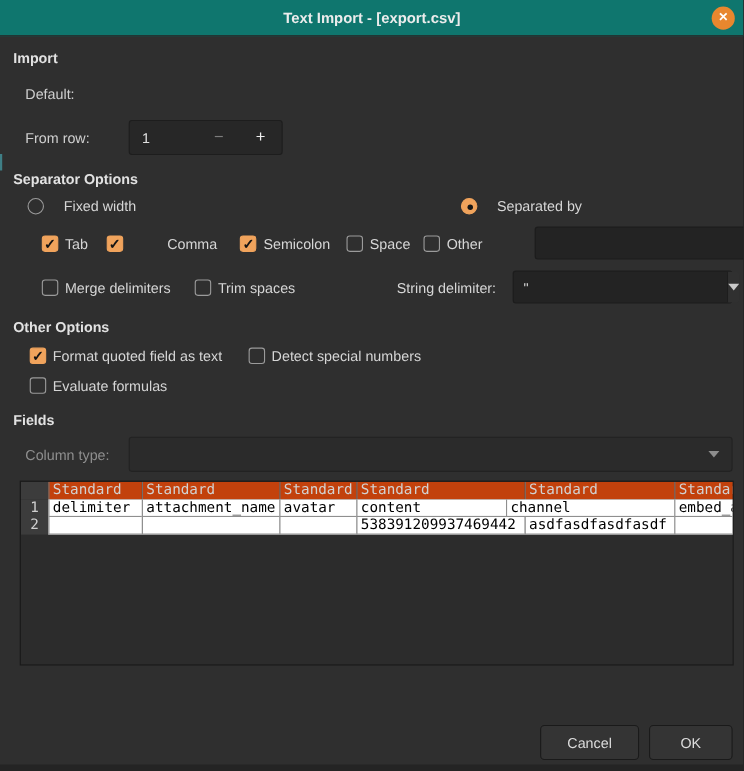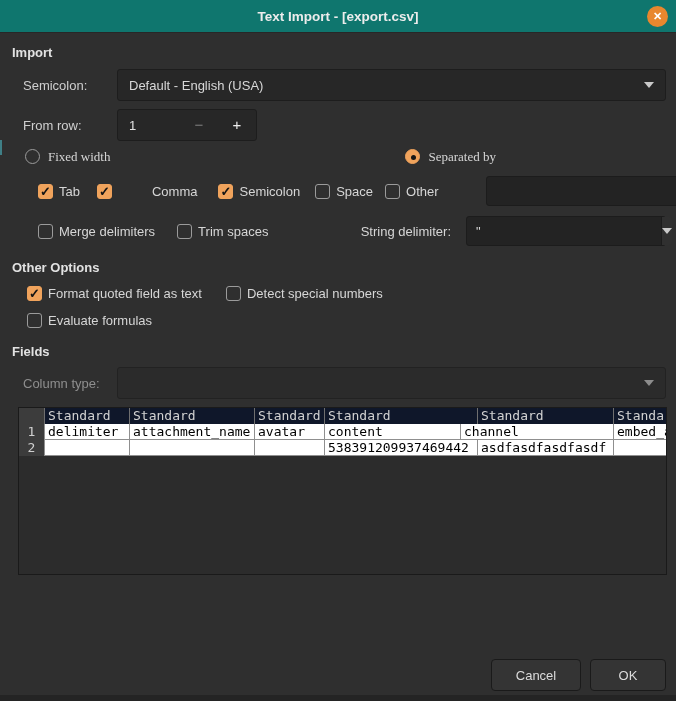--- a/index.html
+++ b/index.html
@@ -49,21 +49,21 @@
     width:140px; height:32px; background:#272727; border:1px solid #1d1d1d; border-radius:3px;
     display:flex; align-items:center;
   }
   .spin-value { flex:1; padding-left:11px; color:#e0e0e0; background:transparent; border:none;
     font-family:"Liberation Sans",sans-serif; font-size:13px; width:50px; outline:none; }
   .spin-btn { width:38px; text-align:center; font-size:15px; line-height:30px; }
   .spin-minus { color:#7d7d7d; }
   .spin-plus { color:#efefef; }
   
   .radio-row { display:flex; align-items:center; height:16px; margin-top:8px; }
-  .radio-item { display:flex; align-items:flex-start; gap:8px;font-family:Liberation Serif, serif; }
+  .radio-item { display:flex; align-items:center; gap:18px; }
   .radio {
     width:15px; height:15px; border-radius:50%; border:1px solid #9b9b9b; flex:none; position:relative;
     background:transparent;
   }
   .radio.checked { background:#f0a35c; border-color:#f0a35c; }
   .radio.checked::after {
     content:""; position:absolute; left:5px; top:5px; width:5px; height:5px;
     border-radius:50%; background:#161616;
   }
   .checkbox {
@@ -95,21 +95,21 @@
   .opt-row2 { margin-top:11px; }
   
   .preview {
     margin-left:8px; margin-top:8px; width:649px; height:168px;
     background:#2c2c2c; border:1px solid #1a1a1a; overflow:hidden;
   }
   .ptable { font-family:"DejaVu Sans Mono","Liberation Mono",monospace; font-size:13px; }
   .prow { display:flex; height:16px; }
   .pcell { flex:none; white-space:pre; overflow:hidden; line-height:15px; }
   .corner { width:25px; background:#3c3c3c; }
-  .hcell { background:#0f172a; color:#d2d2d2; border-left:1px solid #6f6f6f; padding-left:3px; }
+  .hcell { background:#c2410c; color:#d2d2d2; border-left:1px solid #6f6f6f; padding-left:3px; }
   .rownum { width:25px; background:#3c3c3c; color:#cfcfcf; text-align:center; }
   .dcell { background:#ffffff; color:#000000; border-left:1px solid #8f8f8f;
     border-bottom:1px solid #8f8f8f; padding-left:3px; }
   
   .button-bar {
     position:absolute; left:10px; right:10px; bottom:10px; height:32px;
     display:flex; align-items:center;
   }
   .btn {
     height:32px; background:#343434; border:1px solid #1a1a1a; border-radius:4px;
@@ -135,36 +135,33 @@
   </div>
 
   <div class="edge-artifact"></div>
 
   <div class="content">
 
     <div class="section-title st-import">Import</div>
 
 
     <div class="form-row">
-      <span class="form-label">Semicolon:</span>
-      <div class="dropdown">
-        <span class="dd-text">Default - English (USA)</span>
-        <span class="arrow-down"></span>
-      </div>
+      <span class="form-label">Default:</span>
     </div>
 
     <div class="form-row">
       <span class="form-label">From row:</span>
       <div class="spinbox">
         <input class="spin-value" value="1" style="">
         <span class="spin-btn spin-minus">−</span>
         <span class="spin-btn spin-plus">+</span>
       </div>
     </div>
 
+    <div class="section-title st-sep">Separator Options</div>
 
     <div class="radio-row">
       <span class="radio-item" style="margin-left:15px;">
         <span class="radio"></span>
         <span>Fixed width</span>
       </span>
       <span class="radio-item" style="margin-left:295px;">
         <span class="radio checked"></span>
         <span>Separated by</span>
       </span>

